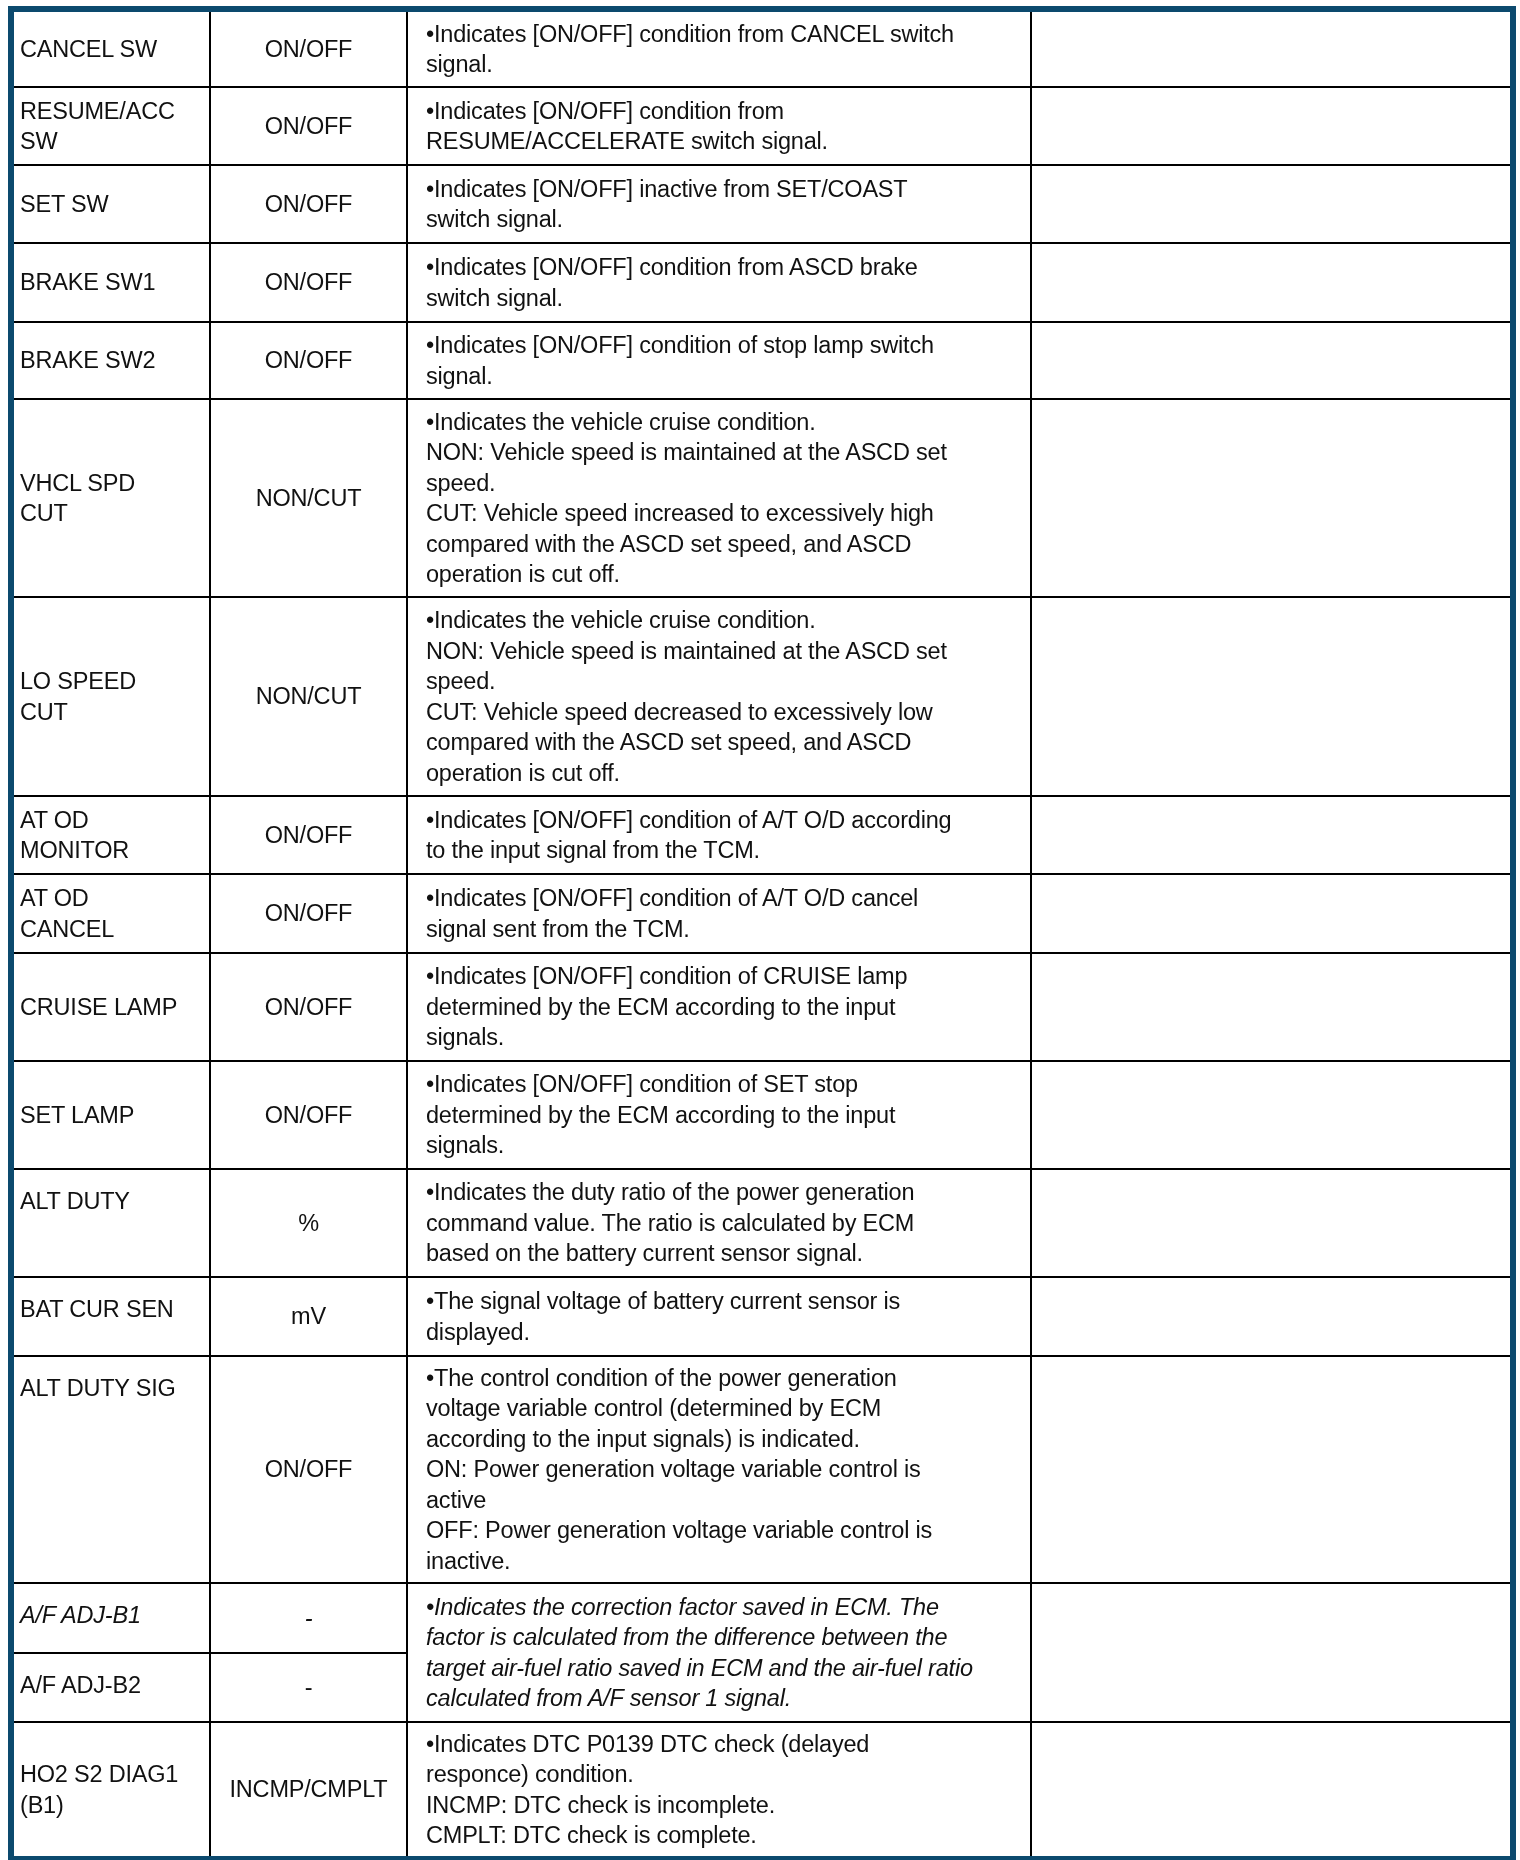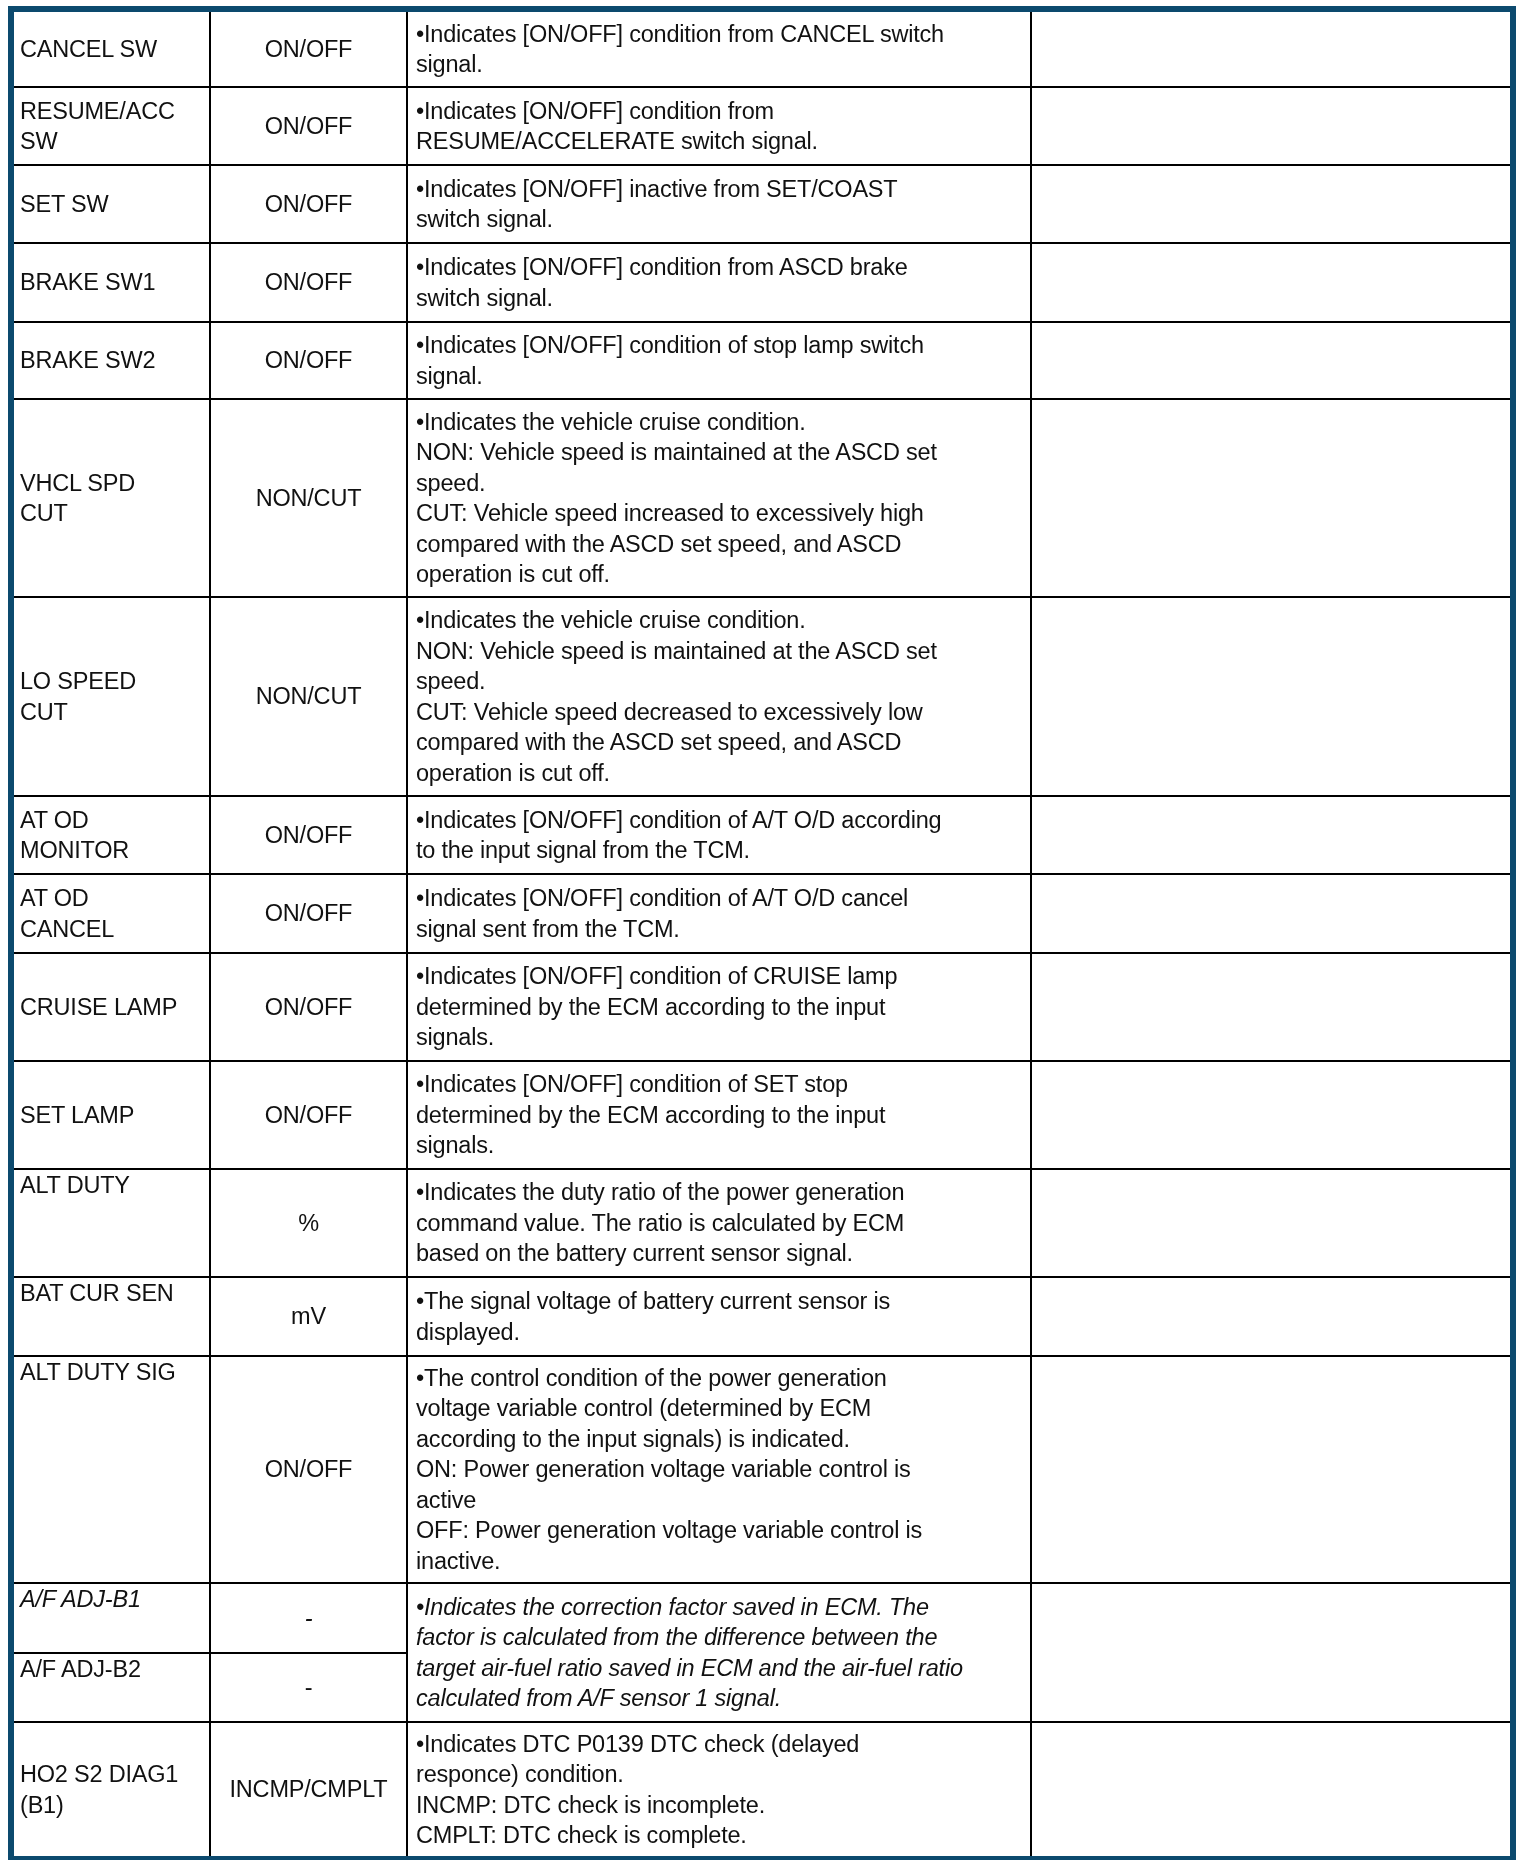--- a/index.html
+++ b/index.html
@@ -4,22 +4,22 @@
 <style>
   html, body { margin:0; padding:0; background:#ffffff; }
   body { width:1520px; height:1860px; position:relative; overflow:hidden;
          font-family:"Liberation Sans", sans-serif; color:#111; }
   table.spec { position:absolute; left:8px; top:6px; width:1502px; border-collapse:collapse;
                border:6px solid #0c4a6e; table-layout:fixed; }
   table.spec td { border:2px solid #000; vertical-align:middle; font-size:23.5px; line-height:30.5px;
                   padding:0 7px; letter-spacing:-0.2px; }
   table.spec td.c2 { text-align:center;margin-left:25px; }
   table.spec td.c1 { padding-left:6px; }
-  table.spec td.c3 { padding-left:8px; }
-  td.c1.top, td.c2.top { vertical-align:top; padding-top:0; }
+  table.spec td.c3 { padding-left:18px; }
+  td.c1.top, td.c2.top { vertical-align:top; padding-top:16px; }
   .line { display:block; white-space:nowrap; }
 </style>
 </head>
 <body>
 
 <table class="spec">
   <colgroup>
     <col style="width:199px">
       <col style="width:197px">
       <col style="width:624px">

